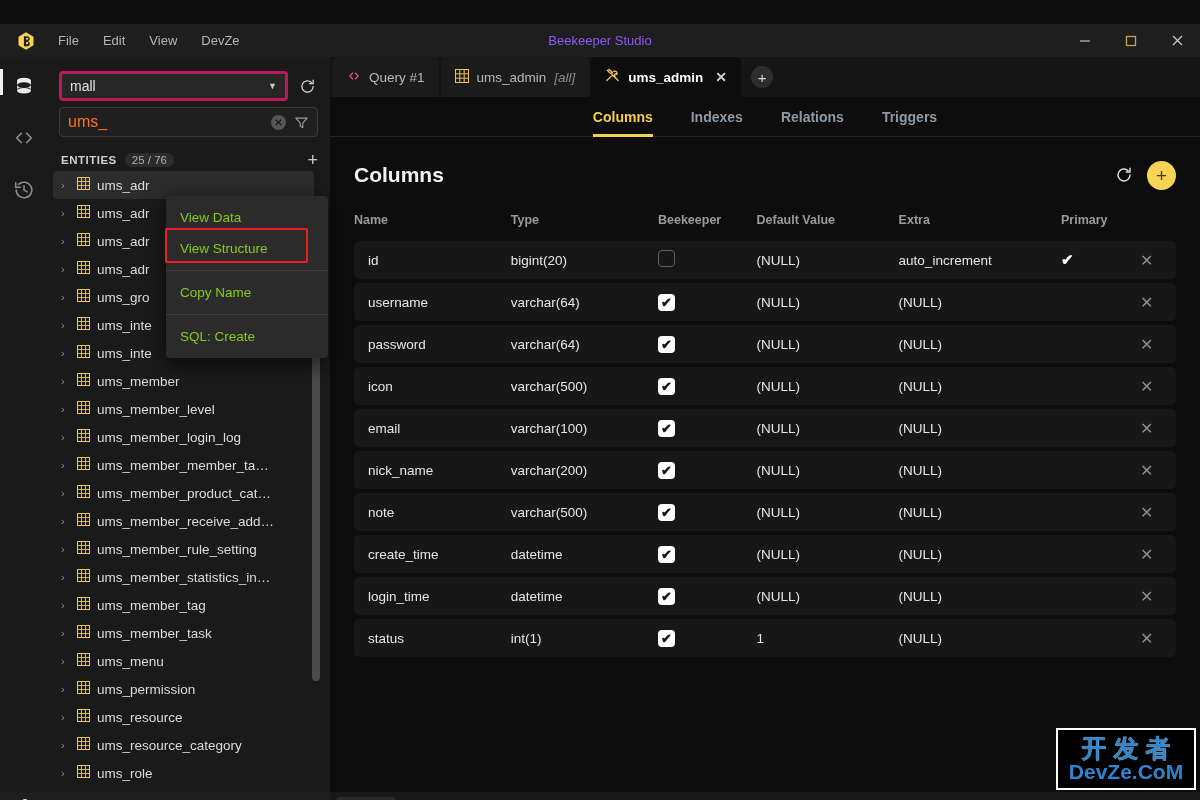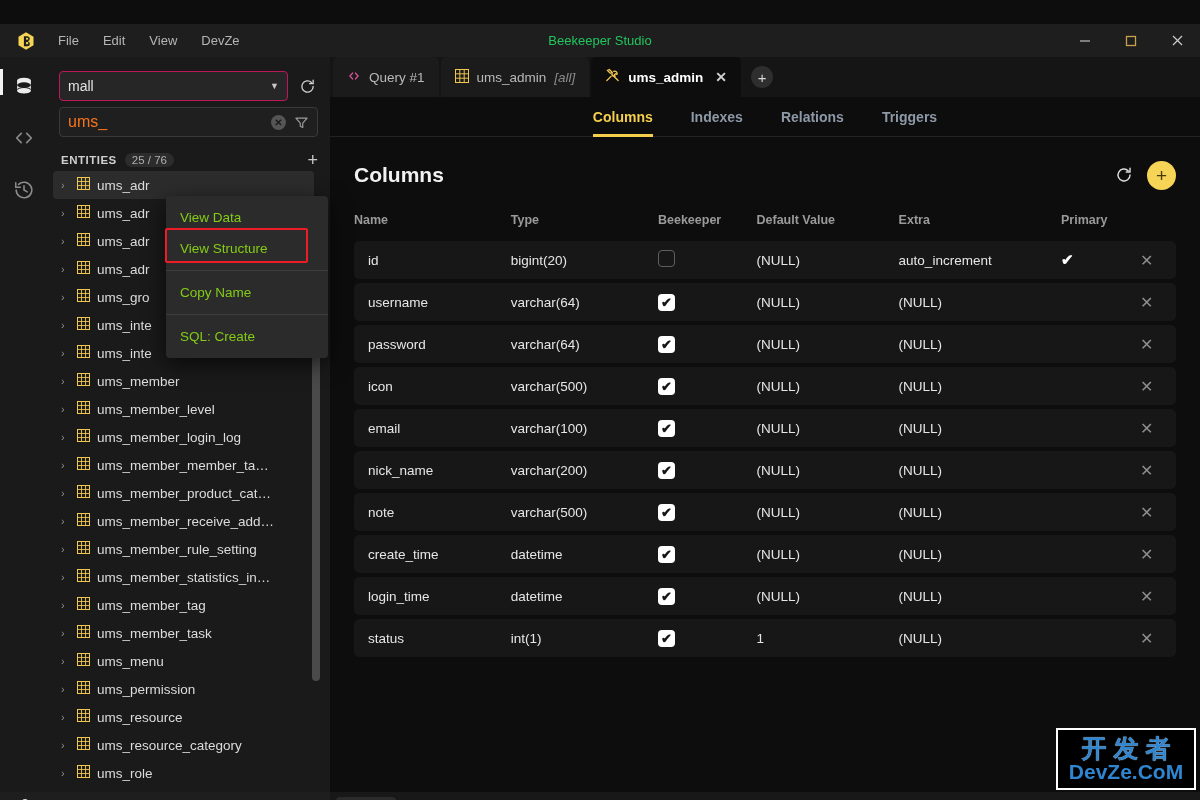--- a/index.html
+++ b/index.html
@@ -19,21 +19,21 @@
     background: #1e1e1e;
     display: flex; align-items: center;
   }
   .logo { width: 28px; margin-left: 12px; display:flex; align-items:center; justify-content:center; }
   .menu-items { display: flex; align-items: center; gap: 4px; margin-left: 8px; }
   .menu-item {
     font-size: 13px; color: #b5b5b5; padding: 3px 10px; border-radius: 3px; cursor: default;
   }
   .win-title {
     position: absolute; left: 0; right: 0; text-align: center;
-    font-size: 13px; color: #22c55e; pointer-events: none;
+    font-size: 13px; color: #8b5cf6; pointer-events: none;
   }
   .win-ctrls { position: absolute; right: 0; top: 0; height: 33px; display: flex; align-items: center; }
   .win-btn { width: 46px; height: 33px; display:flex; align-items:center; justify-content:center; color:#c0c0c0; }
 
   
   .rail {
     position: absolute; left: 0; top: 33px; width: 47px; height: 735px;
     background: #1a1a1a;
     display: flex; flex-direction: column; align-items: center; padding-top: 14px; gap: 22px;
   }
@@ -42,21 +42,21 @@
   .rail-active-bar { position:absolute; left:0; top:12px; width:3px; height:26px; background:#f2f2f2; }
 
   
   .sidebar {
     position: absolute; left: 47px; top: 33px; width: 283px; height: 735px;
     background: #1a1a1a;
     display: flex; flex-direction: column;
   }
   .db-row { display: flex; align-items: center; gap: 8px; padding: 14px 12px 0 12px; }
   .db-select {
-    flex: 1; height: 30px; background: #262626; border: 1px solid #be185d; border-radius: 4px;
+    flex: 1; height: 30px; background: #262626; border: 3px solid #be185d; border-radius: 4px;
     display: flex; align-items: center; padding: 0 8px; font-size: 14px; color: #e2e2e2;
   }
   .db-select .caret { margin-left: auto; font-size: 9px; color: #c9c9c9; }
   .db-refresh { width: 22px; height: 22px; display:flex; align-items:center; justify-content:center; color:#cfcfcf;}
 
   .search-row { padding: 6px 12px 0 12px; }
   .search-box {
     height: 30px; background: #1f1f1f; border: 1px solid #3a3a3a; border-radius: 4px;
     display: flex; align-items: center; padding: 0 8px; gap: 8px;
   }

